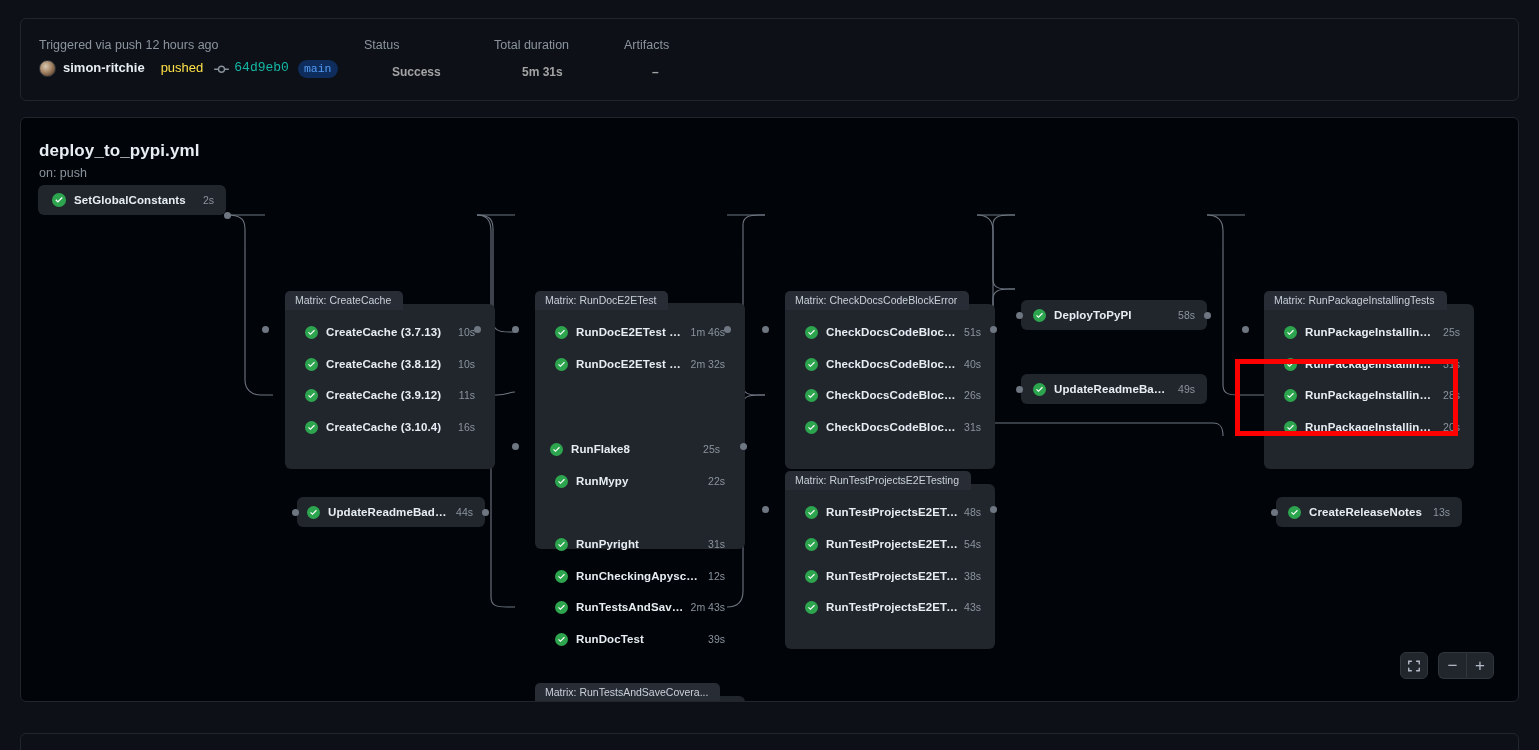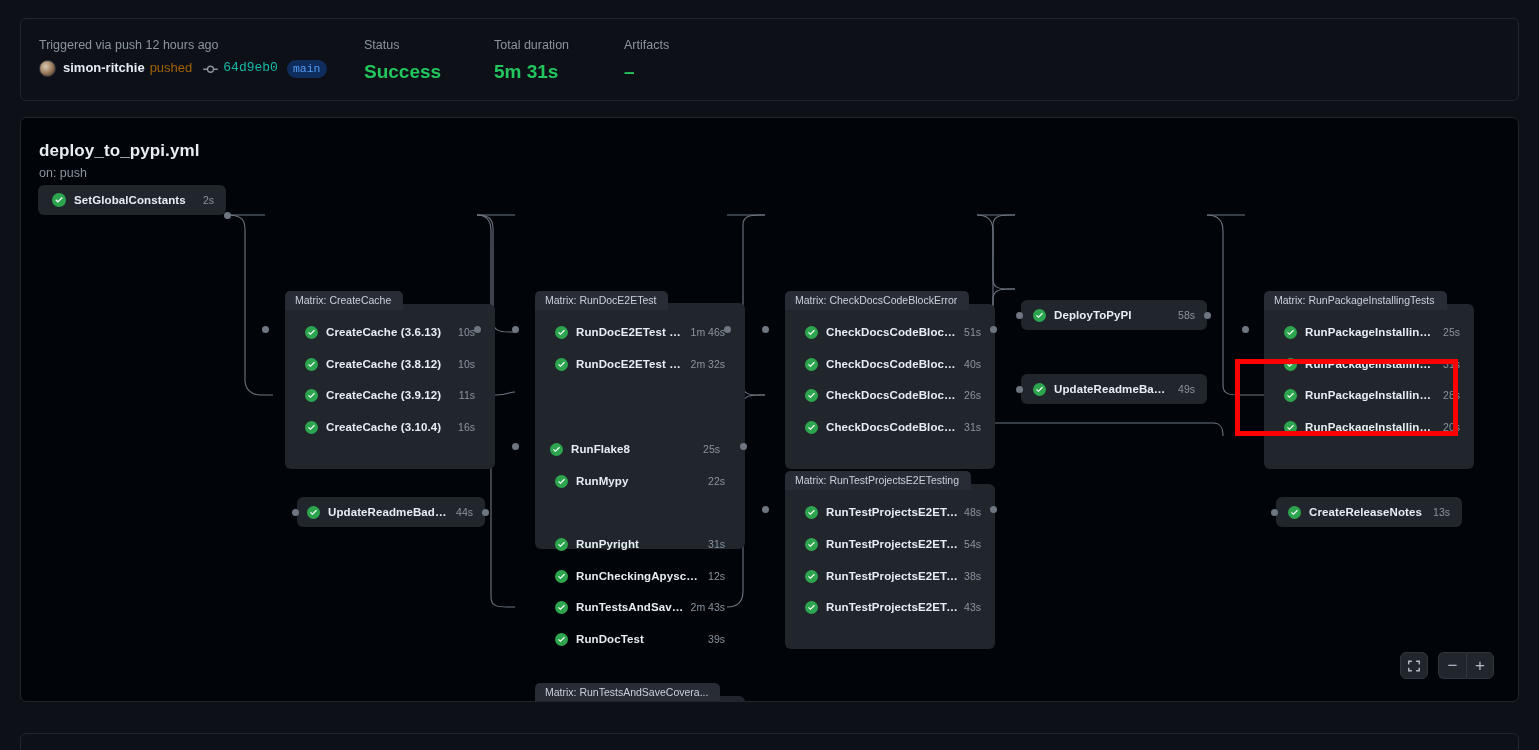--- a/index.html
+++ b/index.html
@@ -18,32 +18,32 @@
     width: 1499px; height: 83px;
     background: #0d1117;
     border: 1px solid #21262d;
     border-radius: 6px;
   }
   .sum-col { position: absolute; top: 18px; }
   .sum-label {
     color: #8b949e; font-size: 12.5px; line-height: 16px; white-space: nowrap;
   }
   .sum-value {
-    color: #22c55e; font-size: 19px; font-weight: bold; line-height: 20px;
-    margin-top: 9px; white-space: nowrap;
+    color: #a3a3a3; font-size: 12px; font-weight: bold; line-height: 20px;
+    margin-top: 9px; white-space: nowrap; margin-left: 28px;
   }
   .trigger-line { display: flex; margin-top: 7px; }
   .avatar {
     width: 17px; height: 17px; border-radius: 50%;
     background: radial-gradient(circle at 38% 36%, #d9c9b2 0%, #a8896a 42%, #6b4f38 75%, #3d2c1e 100%);
     display: inline-block; margin-right: 7px; flex: none;
     border: 1px solid #30363d;
   }
   .uname { color: #e6edf3; font-size: 13px; font-weight: bold; }
-  .pushed { color: #a16207; font-size: 13px; margin-left: 5px; }
+  .pushed { color: #fde047; font-size: 13px; margin-left: 16px; }
   .commit-ico { margin-left: 11px; margin-right: 5px; display: inline-flex; align-items: center; }
   .sha { color: #14b8a6; font-size: 13px; font-family: "Liberation Mono", monospace; }
   .branch-badge {
     margin-left: 9px; padding: 1px 6px 2px; border-radius: 10px;
     background: #0f2d5c; color: #539bf5; font-size: 11.5px;
     font-family: "Liberation Mono", monospace; line-height: 15px;
   }
 
   
   .graph-panel {
@@ -230,21 +230,21 @@
     </div>
     <div class="handle" style="left:241px; top:208px;"></div>
     <div class="handle" style="left:453px; top:208px;"></div>
     <div class="node inmatrix" style="left:276px; top:199px; width:190px;">
       <span class="chk" style="margin-left:8px;">
         <svg width="13" height="13" viewBox="0 0 16 16">
             <circle cx="8" cy="8" r="8" fill="#2da44e"></circle>
             <path d="M6.7 11.2 3.8 8.3l1.05-1.05L6.7 9.1l4.45-4.45L12.2 5.7z" fill="#ffffff"></path>
           </svg>
       </span>
-      <span class="nlabel">CreateCache (3.6.13)</span>
+      <span class="nlabel">CreateCache (3.7.13)</span>
       <span class="ndur">10s</span>
     </div>
     <div class="node inmatrix" style="left:276px; top:231px; width:190px;">
       <span class="chk" style="margin-left:8px;">
         <svg width="13" height="13" viewBox="0 0 16 16">
             <circle cx="8" cy="8" r="8" fill="#2da44e"></circle>
             <path d="M6.7 11.2 3.8 8.3l1.05-1.05L6.7 9.1l4.45-4.45L12.2 5.7z" fill="#ffffff"></path>
           </svg>
       </span>
       <span class="nlabel">CreateCache (3.8.12)</span>

